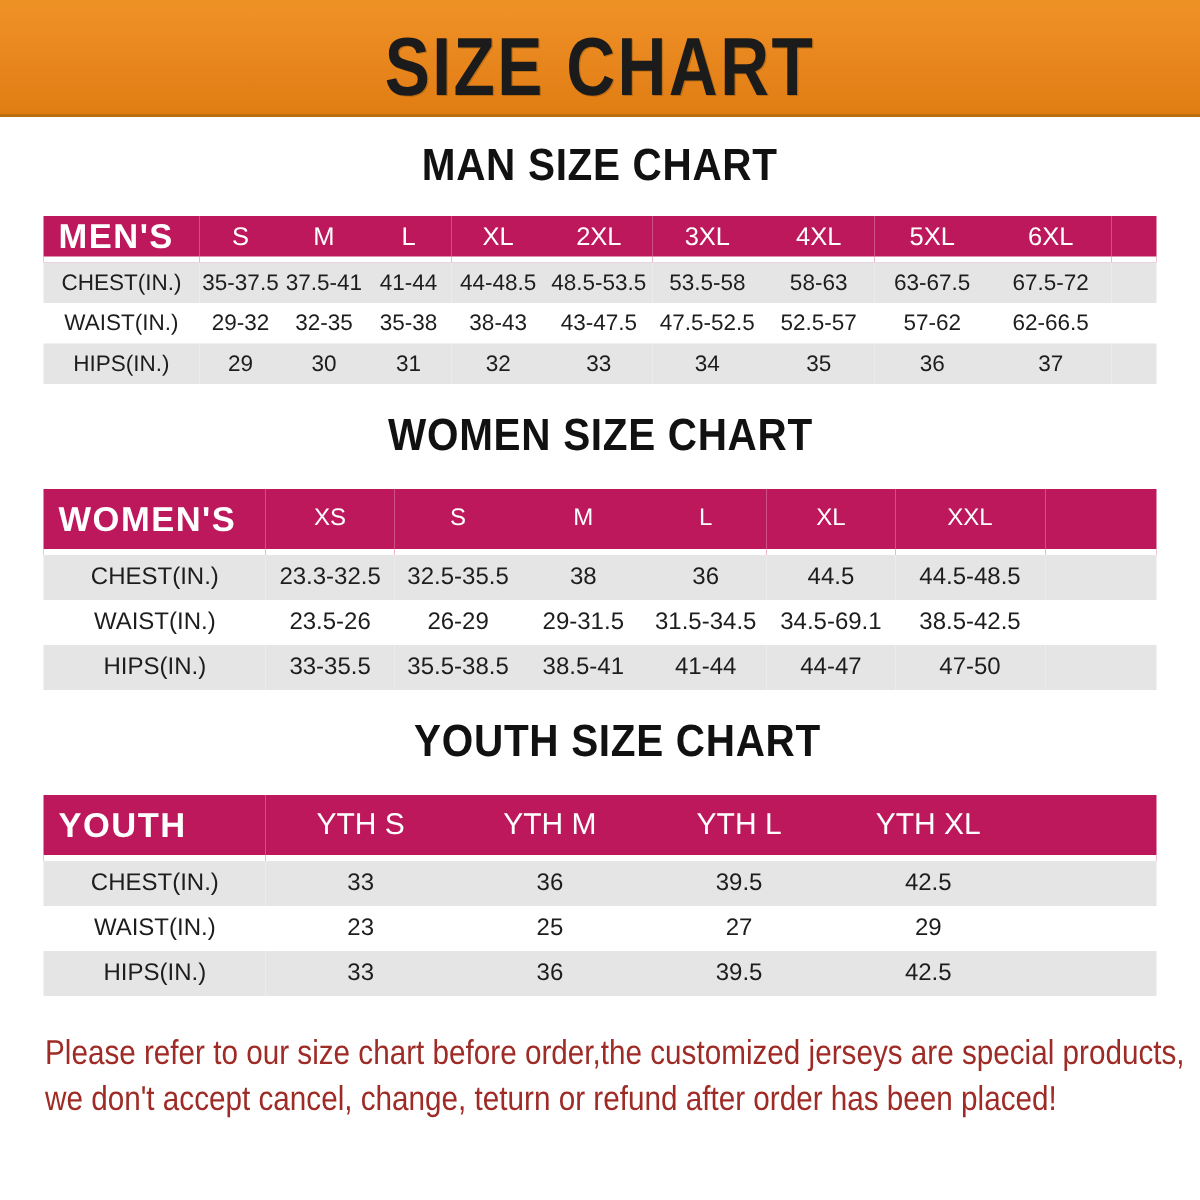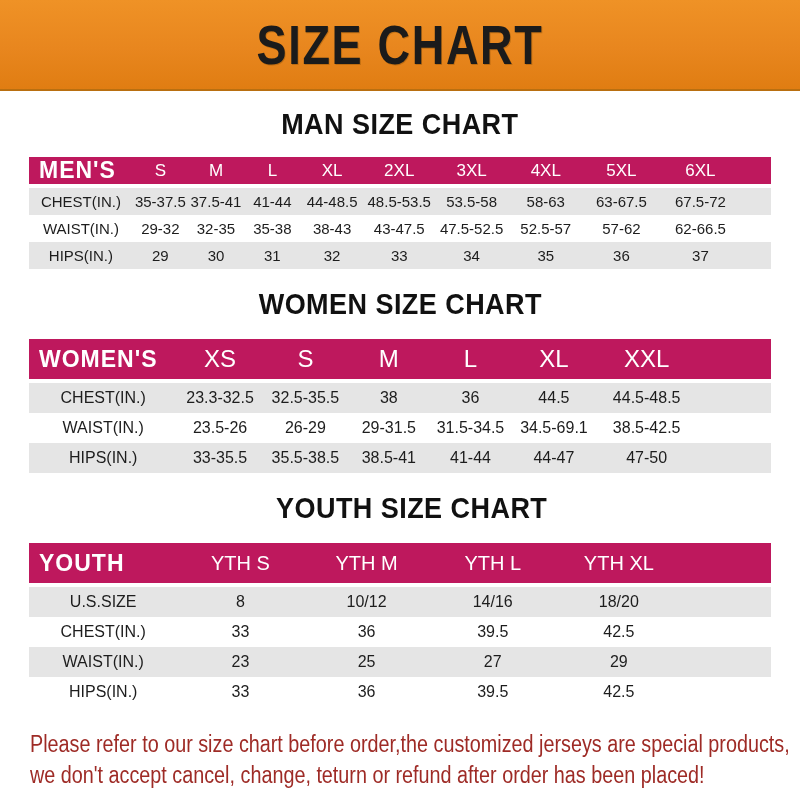--- a/index.html
+++ b/index.html
@@ -5,26 +5,26 @@
   html, body {
     margin: 0;
     padding: 0;
     width: 800px;
     height: 800px;
     background: #ffffff;
     font-family: "Liberation Sans", sans-serif;
     overflow: hidden;
   }
   .banner {
-    height: 91px;
+    height: 78px;
     background: linear-gradient(180deg, #ef9226 0%, #e8861e 55%, #e07d12 100%);
     border-bottom: 2px solid #b96f10;
     box-sizing: border-box;
     display: flex;
-    align-items: center;
+    align-items: flex-end;
     justify-content: center;
   }
   .banner-title {
     font-size: 55px;
     font-weight: bold;
     color: #1b1b1b;
     letter-spacing: 2px;
     transform: scaleX(0.82);
     white-space: nowrap;
     text-shadow: 1px 1px 0 rgba(120,70,0,0.35);
@@ -62,21 +62,21 @@
     white-space: nowrap;
     overflow: hidden;
   }
   table.size-table thead th.tbl-title {
     text-align: left;
     padding-left: 10px;
     font-weight: bold;
     letter-spacing: 1px;
   }
   table.men thead th   { height: 27px; font-size: 17px; }
-  table.women thead th { height: 40px; font-size: 24px; }
+  table.women thead th { height: 40px; font-size: 16px; }
   table.youth thead th { height: 40px; font-size: 20px; }
   table.men thead th.tbl-title,
   table.women thead th.tbl-title,
   table.youth thead th.tbl-title { font-size: 23px; }
   table.size-table td {
     padding: 0;
     text-align: center;
     color: #1d1d1d;
     background: #ffffff;
     white-space: nowrap;
@@ -262,28 +262,20 @@
       <th class="tbl-title">YOUTH</th>
       <th>YTH S</th>
       <th>YTH M</th>
       <th>YTH L</th>
       <th>YTH XL</th>
       <th></th>
     </tr>
   </thead>
   <tbody>
     <tr>
-      <td>U.S.SIZE</td>
-      <td>8</td>
-      <td>10/12</td>
-      <td>14/16</td>
-      <td>18/20</td>
-      <td></td>
-    </tr>
-    <tr>
       <td>CHEST(IN.)</td>
       <td>33</td>
       <td>36</td>
       <td>39.5</td>
       <td>42.5</td>
       <td></td>
     </tr>
     <tr>
       <td>WAIST(IN.)</td>
       <td>23</td>

